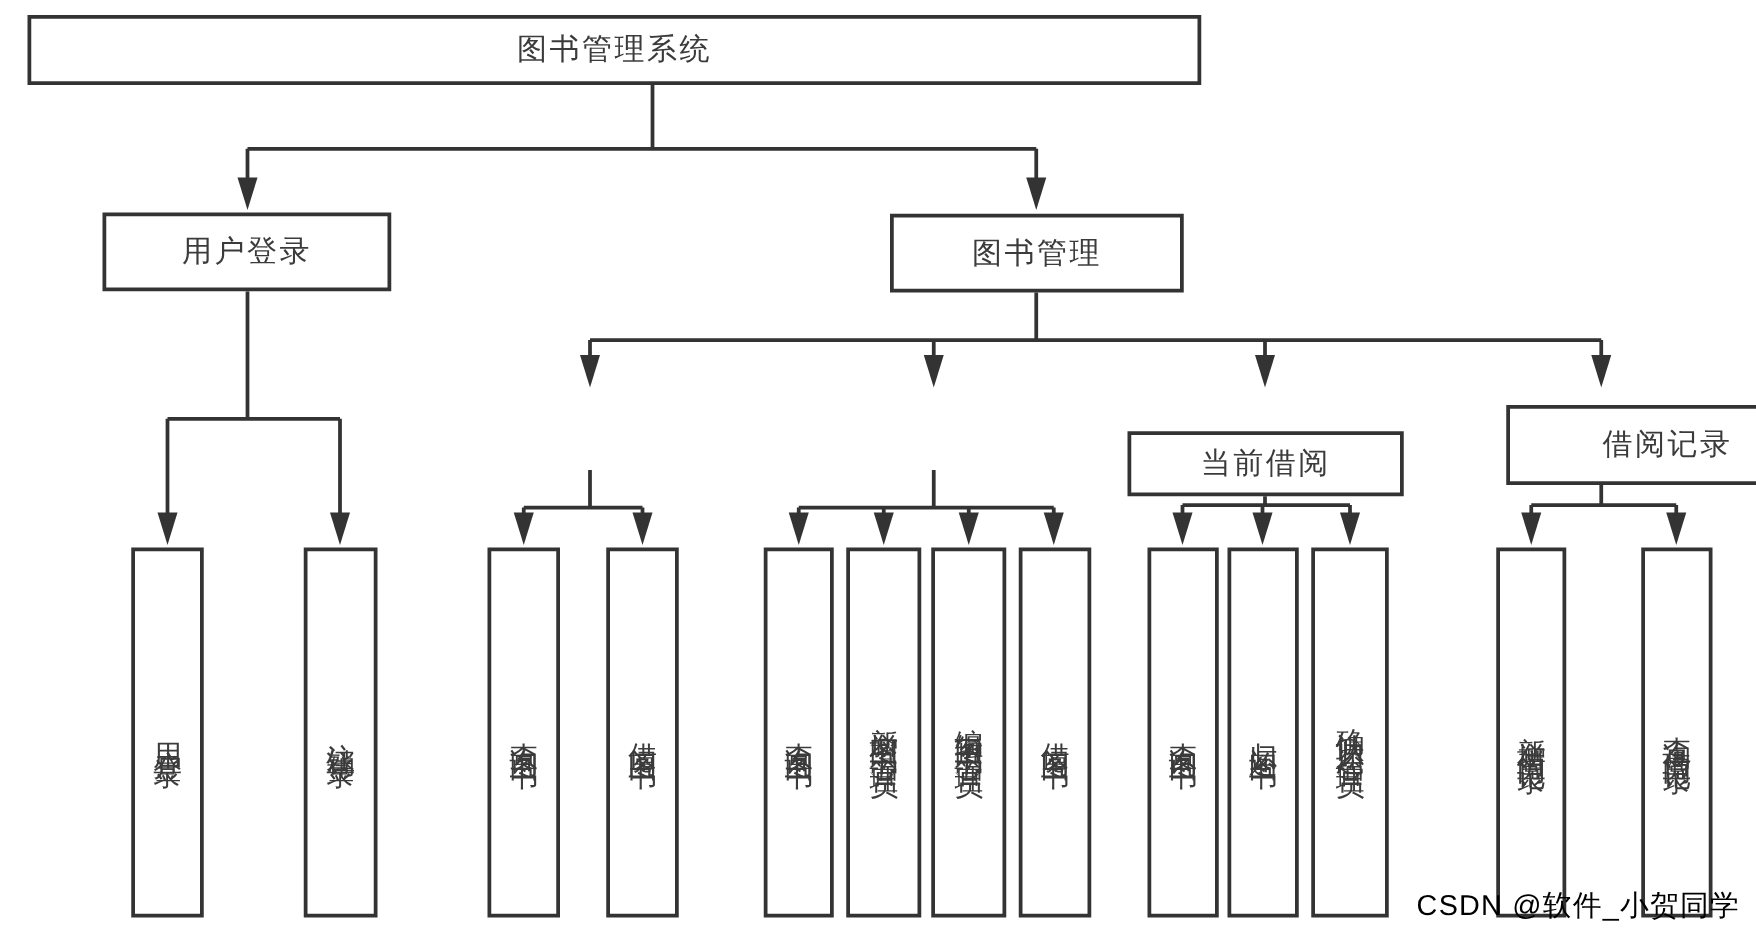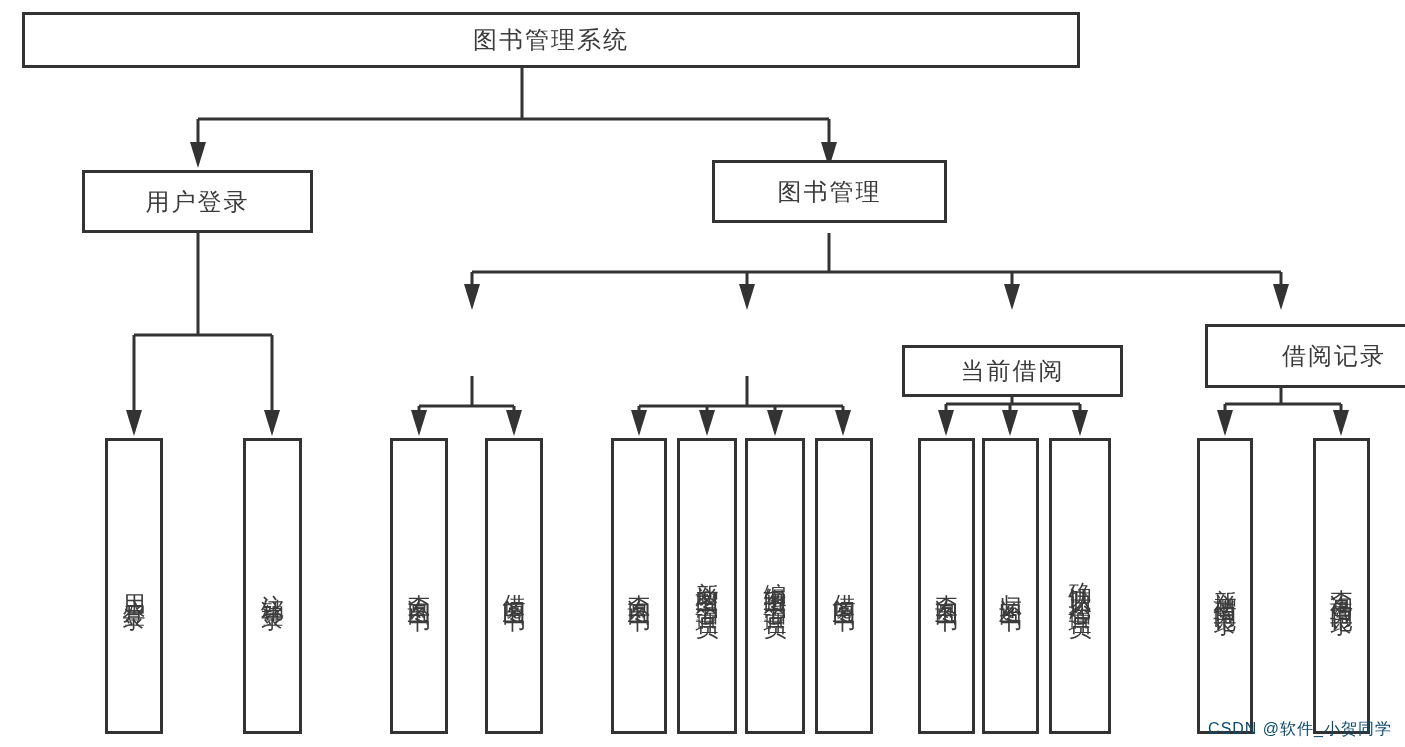--- a/index.html
+++ b/index.html
@@ -35,23 +35,23 @@
     writing-mode: vertical-rl;
     text-orientation: mixed;
     font-size: 23px;
     letter-spacing: 5px;
     line-height: 1.0;
   }
   .watermark {
     position: absolute;
     right: 13px;
     bottom: 7px;
-    font-size: 16px;
+    font-size: 23px;
     letter-spacing: 1px;
-    color: #0c4a6e;
+    color: #000000;
     z-index: 5;
     white-space: nowrap;
   }
 </style>
 </head>
 <body>
 
 <div class="canvas">
 
   <svg class="wires" viewBox="0 0 1405 747" xmlns="http://www.w3.org/2000/svg">
@@ -111,24 +111,24 @@
 
     <g>
       <path d="M1281 376 V404 M1225 404 H1341 M1225 404 V416 M1341 404 V416" stroke="#333333" stroke-width="3" fill="none"></path>
       <g fill="#333333">
         <path d="M1217 410 L1233 410 L1225 436 Z"></path>
         <path d="M1333 410 L1349 410 L1341 436 Z"></path>
       </g>
     </g>
   </svg>
 
-  <div class="node" style="left:22px; top:12px; width:1058px; height:56px;">图书管理系统</div>
+  <div class="node" style="left:22px; top:12px; width:939px; height:56px;">图书管理系统</div>
 
   <div class="node" style="left:82px; top:170px; width:231px; height:63px;">用户登录</div>
-  <div class="node" style="left:712px; top:160px; width:235px; height:63px;">图书管理</div>
+  <div class="node" style="left:712px; top:171px; width:235px; height:63px;">图书管理</div>
 
   <div class="node" style="left:902px; top:312px; width:221px; height:52px;margin-top:33px;">当前借阅</div>
   <div class="node" style="left:1172px; top:324px; width:258px; height:64px;margin-left:33px;">借阅记录</div>
 
   <div class="node leaf" style="left:105px; top:438px; width:58px; height:296px;">用户登录</div>
   <div class="node leaf" style="left:243px; top:438px; width:59px; height:296px;">注销登录</div>
 
   <div class="node leaf" style="left:390px; top:438px; width:58px; height:296px;">查询图书</div>
   <div class="node leaf" style="left:485px; top:438px; width:58px; height:296px;">借阅图书</div>
 

